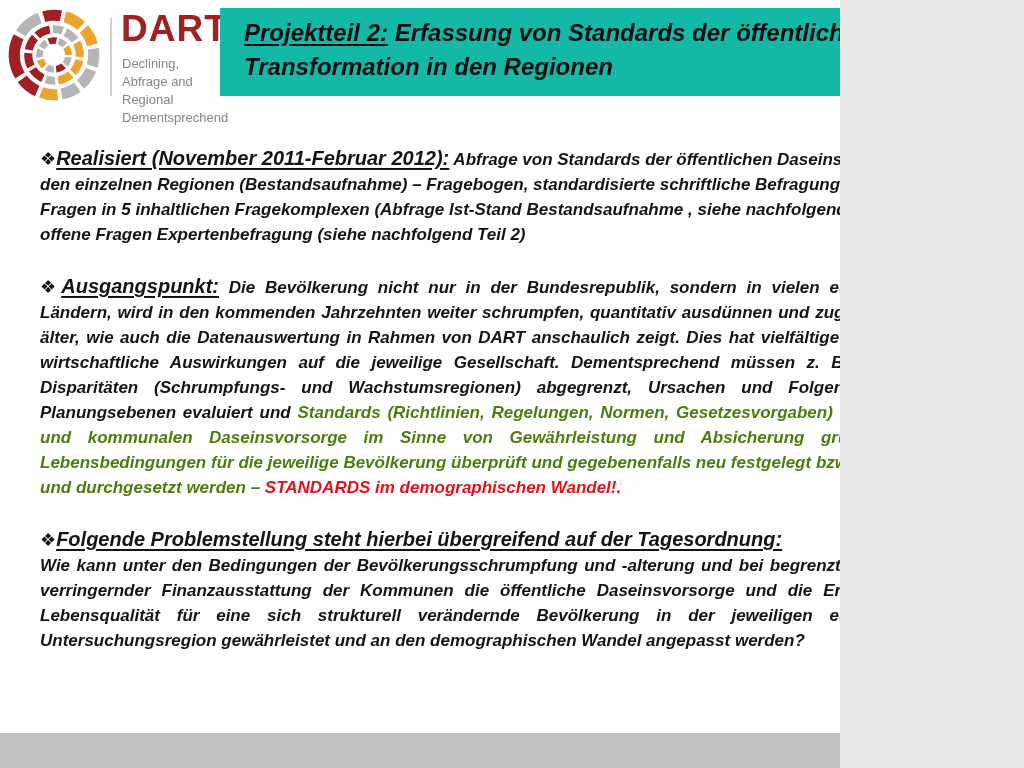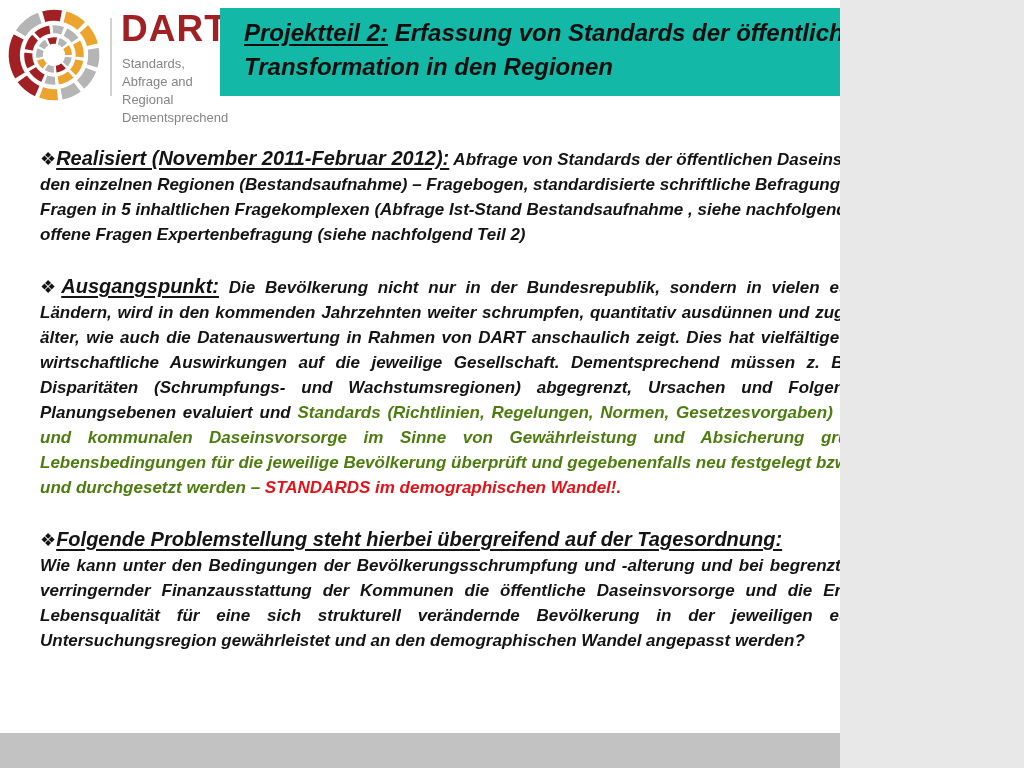--- a/index.html
+++ b/index.html
@@ -92,21 +92,21 @@
         <path d="M68.40 51.93A18.5 18.5 0 0 1 63.75 62.38L57.80 57.03A10.5 10.5 0 0 0 60.44 51.10Z" fill="#b5b5b5" stroke="#ffffff" stroke-width="1.3"></path>
         <path d="M62.85 63.31A18.5 18.5 0 0 1 51.93 68.40L51.10 60.44A10.5 10.5 0 0 0 57.29 57.55Z" fill="#a02023" stroke="#ffffff" stroke-width="1.3"></path>
         <path d="M50.65 68.49A18.5 18.5 0 0 1 39.65 65.34L44.13 58.70A10.5 10.5 0 0 0 50.37 60.49Z" fill="#b5b5b5" stroke="#ffffff" stroke-width="1.3"></path>
         <path d="M38.61 64.58A18.5 18.5 0 0 1 32.22 55.10L39.91 52.89A10.5 10.5 0 0 0 43.54 58.27Z" fill="#eca42e" stroke="#ffffff" stroke-width="1.3"></path>
         <path d="M31.90 53.85A18.5 18.5 0 0 1 33.10 42.48L40.41 45.73A10.5 10.5 0 0 0 39.73 52.18Z" fill="#b5b5b5" stroke="#ffffff" stroke-width="1.3"></path>
         <path d="M33.67 41.31A18.5 18.5 0 0 1 41.31 33.67L45.07 40.73A10.5 10.5 0 0 0 40.73 45.07Z" fill="#b5b5b5" stroke="#ffffff" stroke-width="1.3"></path>
       </svg>
     <div class="logo-divider"></div>
     <div class="dart-title">DART</div>
     <div class="dart-sub">
-      <span>Standards,</span>
+      <span>Declining,</span>
       <span>Abfrage and Regional</span>
       <span>Dementsprechend</span>
     </div>
   </div>
 
   <div class="header">
     <span class="u">Projektteil 2:</span><span> Erfassung von Standards der öffentlichen</span>
     <span class="line2">Transformation in den Regionen</span>
   </div>
 

